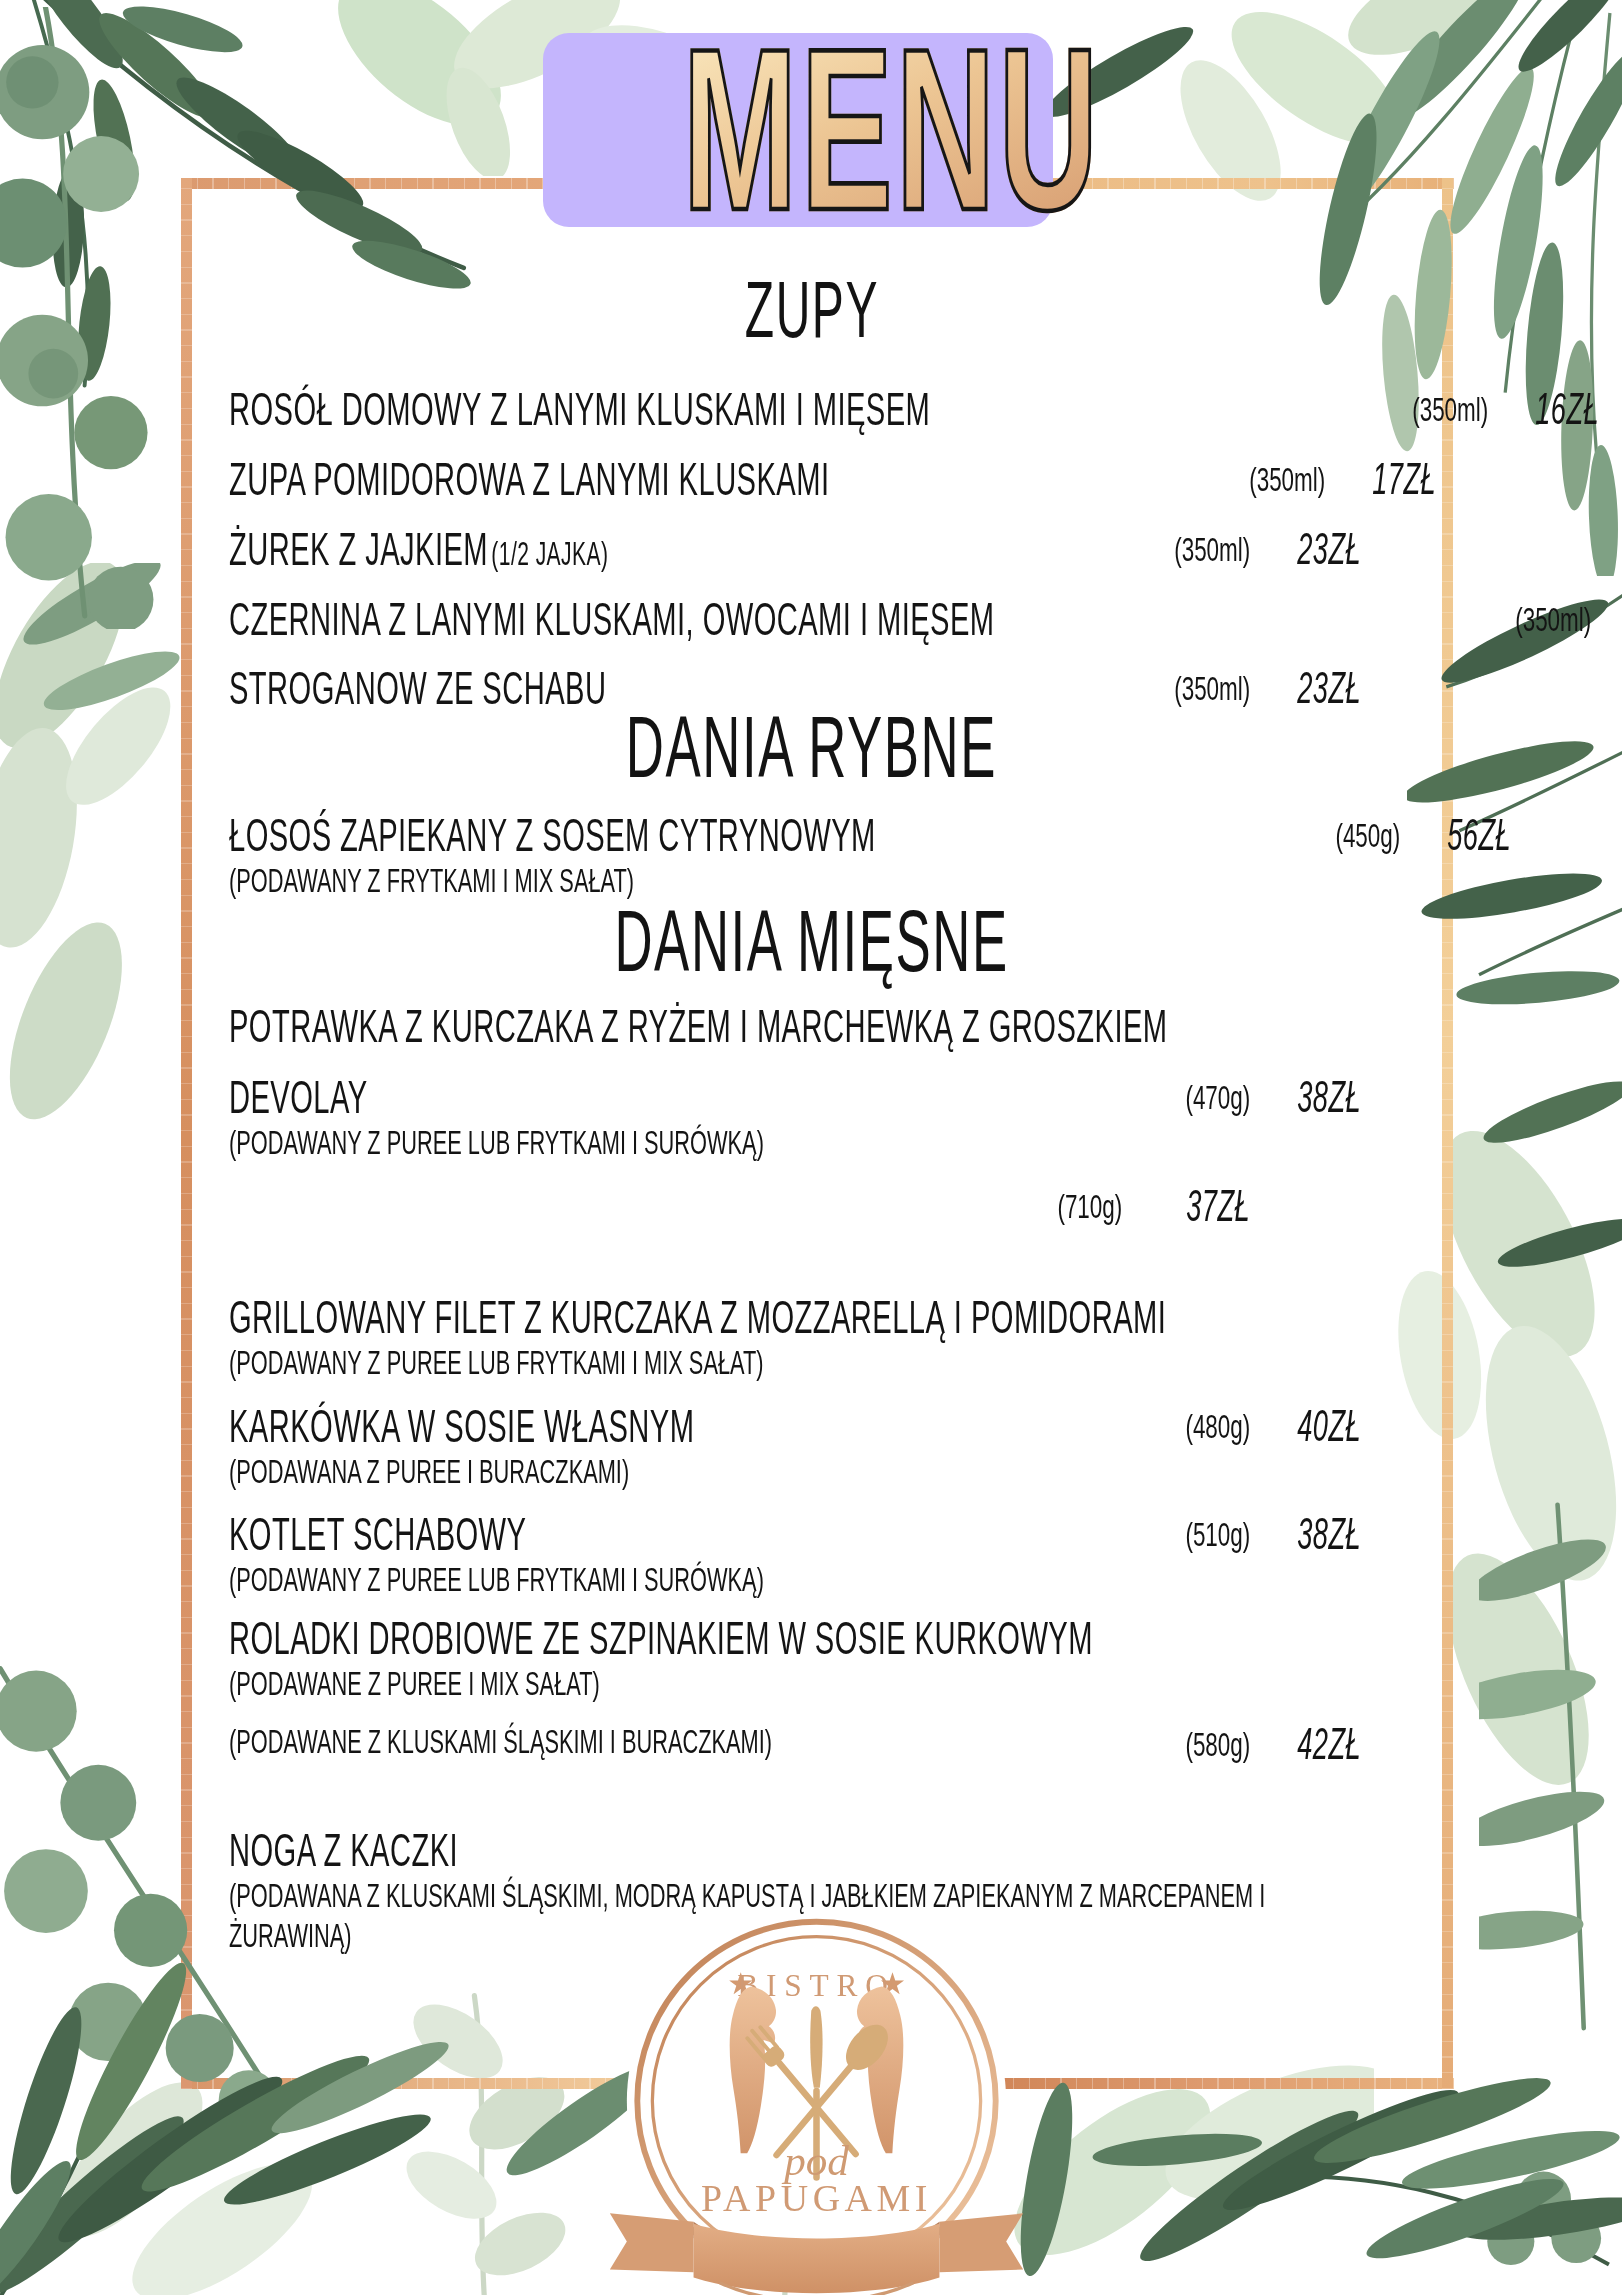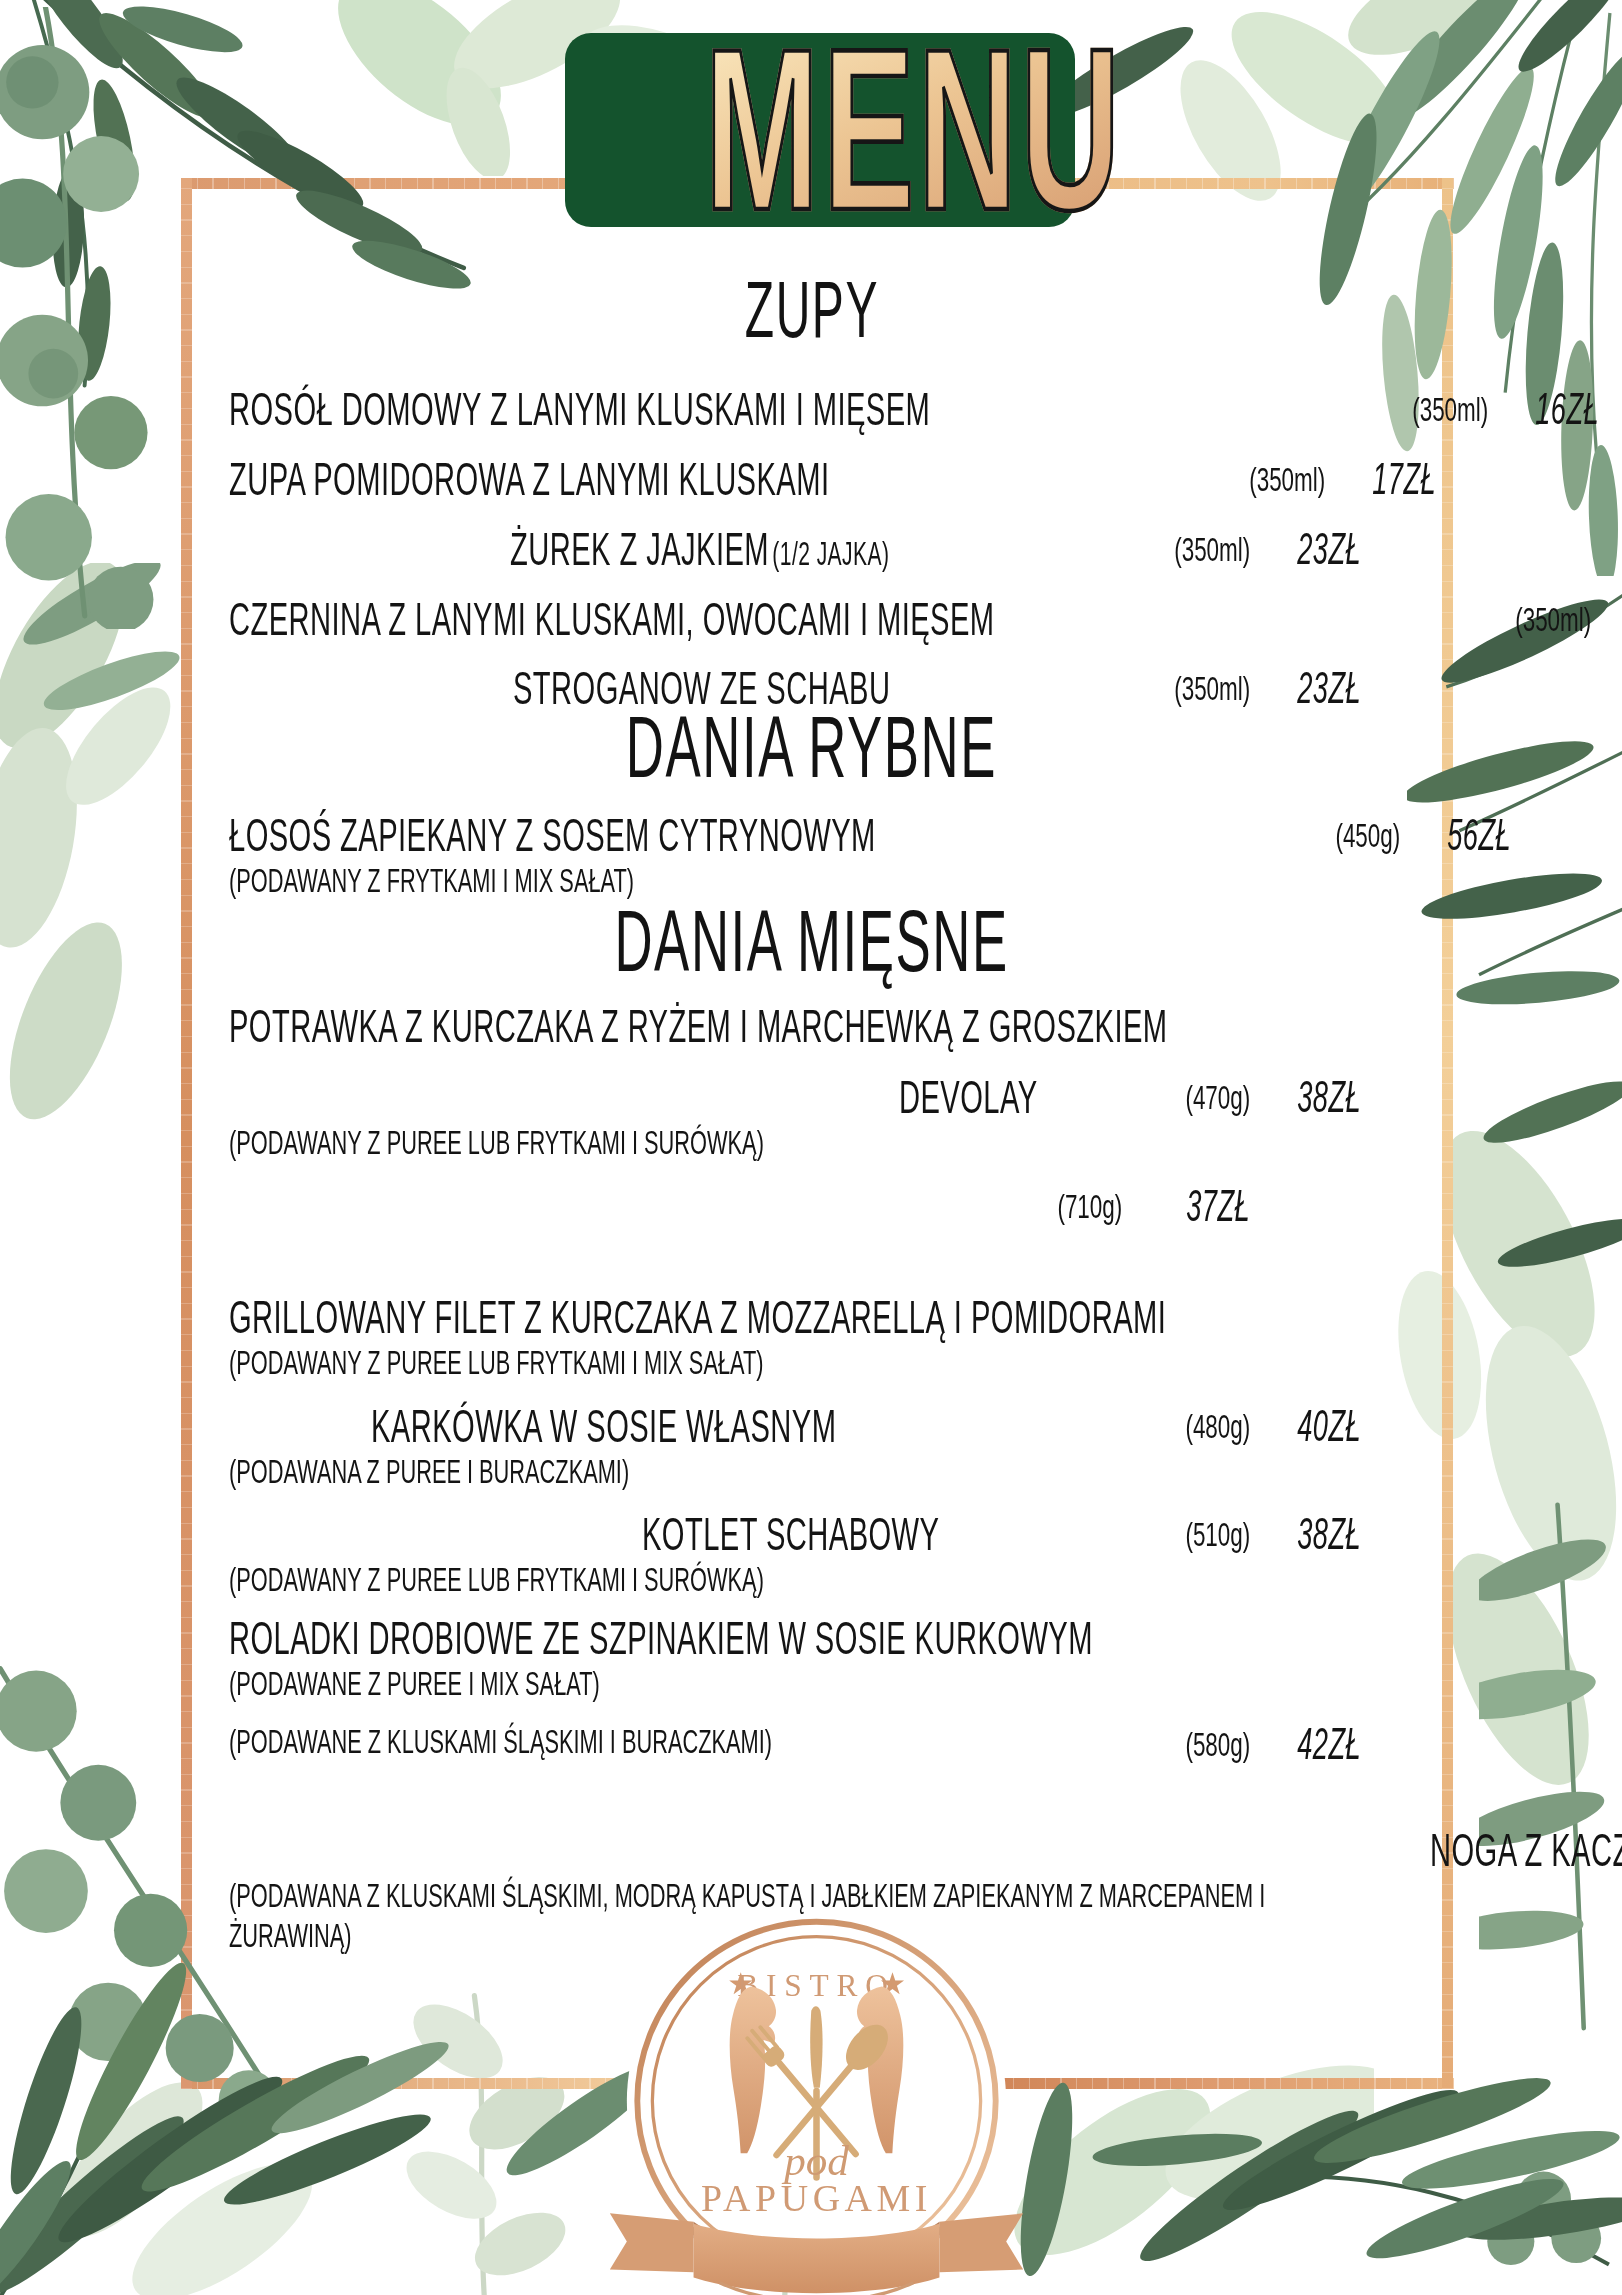--- a/index.html
+++ b/index.html
@@ -19,39 +19,39 @@
       linear-gradient(180deg,#e3a77c,#d68f5f 50%,#db9770);}
   #band-right{left:1442px;top:178px;width:11px;height:1911px;
     background:repeating-linear-gradient(0deg,rgba(255,255,255,.22) 0 1.3px,rgba(255,255,255,0) 1.3px 15.7px),
       linear-gradient(180deg,#edc289,#f3cf98 45%,#e5ab76);}
 
   
   .cx{display:inline-block;white-space:nowrap;transform:scaleX(.62);transform-origin:0 50%;}
   .cx-r{transform-origin:100% 50%;}
   .cx-c{transform-origin:50% 50%;}
 
-  .title-patch{position:absolute;left:565px;top:33px;width:510px;height:194px;background:#14532d;
+  .title-patch{position:absolute;left:543px;top:33px;width:510px;height:194px;background:#c4b5fd;
     border-radius:26px;z-index:4;text-align:center;}
   .menu-title{font-size:230px;line-height:194px;letter-spacing:5.2px;font-weight:bold;}
   .menu-title .cx{transform:scaleX(.60);}
   .menu-title-text{color:#e9c291;-webkit-text-stroke:4.6px #161616;}
   @supports (-webkit-background-clip: text){
     .menu-title-text{background:linear-gradient(165deg,#f8e3b8 5%,#ecc593 45%,#d9a175 95%);
       -webkit-background-clip:text;background-clip:text;color:transparent;}
   }
 
   .section-h{position:absolute;left:0;width:1623px;text-align:center;z-index:5;color:#131313;letter-spacing:2.6px;}
   .section-h .cx{transform:scaleX(.60);}
   #h-zupy{top:267px;font-size:80px;line-height:85px;}
   #h-rybne{top:701px;font-size:88px;line-height:92px;}
   #h-miesne{top:895px;font-size:88px;line-height:92px;}
 
   .row{position:absolute;left:229px;width:1132px;display:grid;grid-template-columns:1fr 128px 111px;
        align-items:start;z-index:5;}
-  .nm{font-size:47px;line-height:48px;letter-spacing:0.7px;text-align:right;}
+  .nm{font-size:47px;line-height:48px;letter-spacing:0.7px;}
   .inline-note{font-size:34px;margin-left:5.2px;}
   .inline-note:empty{display:none;}
   .note{font-size:33px;line-height:38px;margin-top:2.6px;}
   .note .cx{transform:scaleX(.66);}
   .note:empty{display:none;}
   .portion{font-size:34px;line-height:48px;text-align:right;}
   .portion .cx{transform:scaleX(.66);}
   .price{font-size:44px;line-height:48px;text-align:right;letter-spacing:0.7px;font-style:italic;}
   .logo-svg{position:absolute;left:602px;top:1911px;z-index:4;}
 </style>

